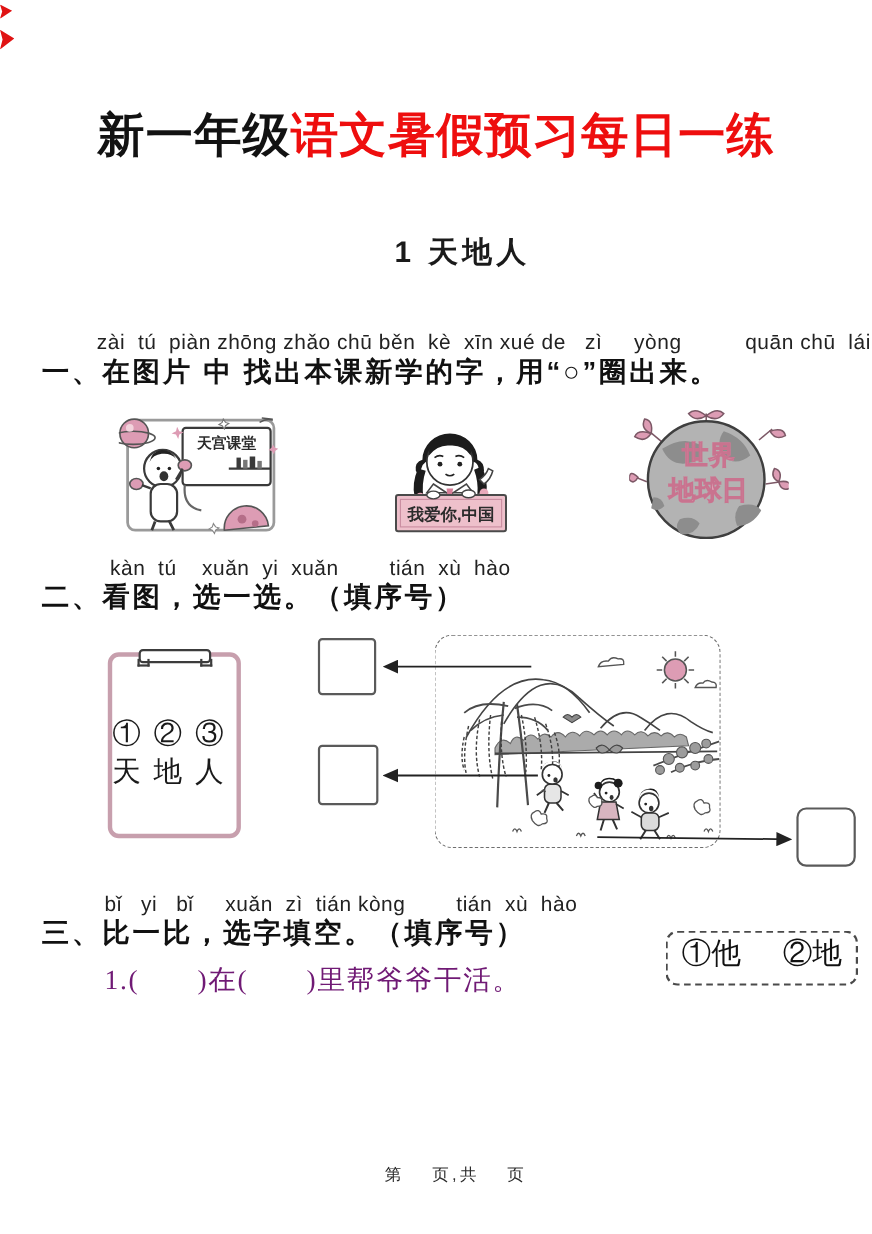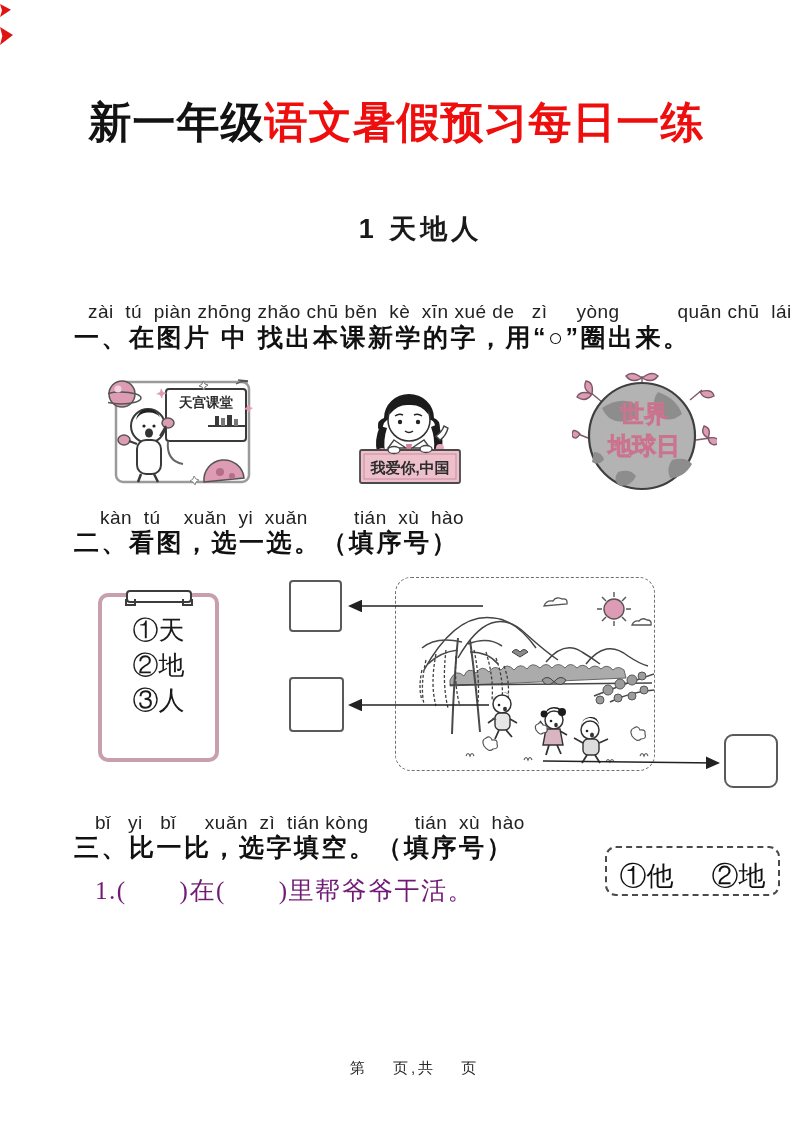--- a/index.html
+++ b/index.html
@@ -56,21 +56,20 @@
     white-space: pre;
     letter-spacing: 0.5px;
   }
   .qtext {
     position: absolute;
     font-size: 25px;
     font-weight: bold;
     letter-spacing: 2.5px;
     white-space: pre;
     color: #111;
-    margin-left: 36px;
   }
 
   .q1-pinyin { left: 88px;  top: 301px; }
   .q1-text   { left: 38px;  top: 321px; }
   .q2-pinyin { left: 100px; top: 507px; }
   .q2-text   { left: 38px;  top: 526px; }
   .q3-pinyin { left: 95px;  top: 812px; }
   .q3-text   { left: 38px;  top: 831px; }
 
   
@@ -101,22 +100,22 @@
   .clipboard .clip:before, .clipboard .clip:after {
     content: ""; position: absolute; bottom: -5px;
     width: 7px; height: 5px;
     border: 2px solid #3c3c3c; border-top: none;
   }
   .clipboard .clip:before { left: -3px; }
   .clipboard .clip:after  { right: -3px; }
   .clipboard-items {
     position: absolute; left: 0; top: 16px;
     width: 100%; height: calc(100% - 20px);
-    display: flex; flex-direction: column;
-    justify-content: flex-start; align-items: center;
+    display: flex; flex-direction: row;
+    justify-content: flex-end; align-items: center;
     font-family: "Liberation Serif", serif;
     font-size: 26px; color: #1a1a1a;
   }
 
   .answer-box {
     position: absolute;
     background: #fff;
     border: 2px solid #5a5a5a;
   }
   .answer-box.b1 { left: 289px; top: 3px;   width: 53px; height: 52px; border-radius: 4px; }
@@ -147,21 +146,21 @@
     color: #701a75;
   }
   .q3-item.i1 { left: 95px; top: 874px; }
   .q3-item.i2 { left: 95px; top: 921px; }
 
   .option-box {
     position: absolute;
     width: 175px; height: 50px;
     border: 2px dashed #4a4a4a;
     border-radius: 11px;
-    display: flex; align-items: flex-end; justify-content: center;
+    display: flex; align-items: flex-start; justify-content: center;
     gap: 38px;
     font-family: "Liberation Serif", serif;
     font-size: 27px;
     color: #111;
     background: #fff;
   }
   .option-box.ob1 { left: 605px; top: 846px; }
   .option-box.ob2 { left: 605px; top: 903px; }
 
   .footer {

